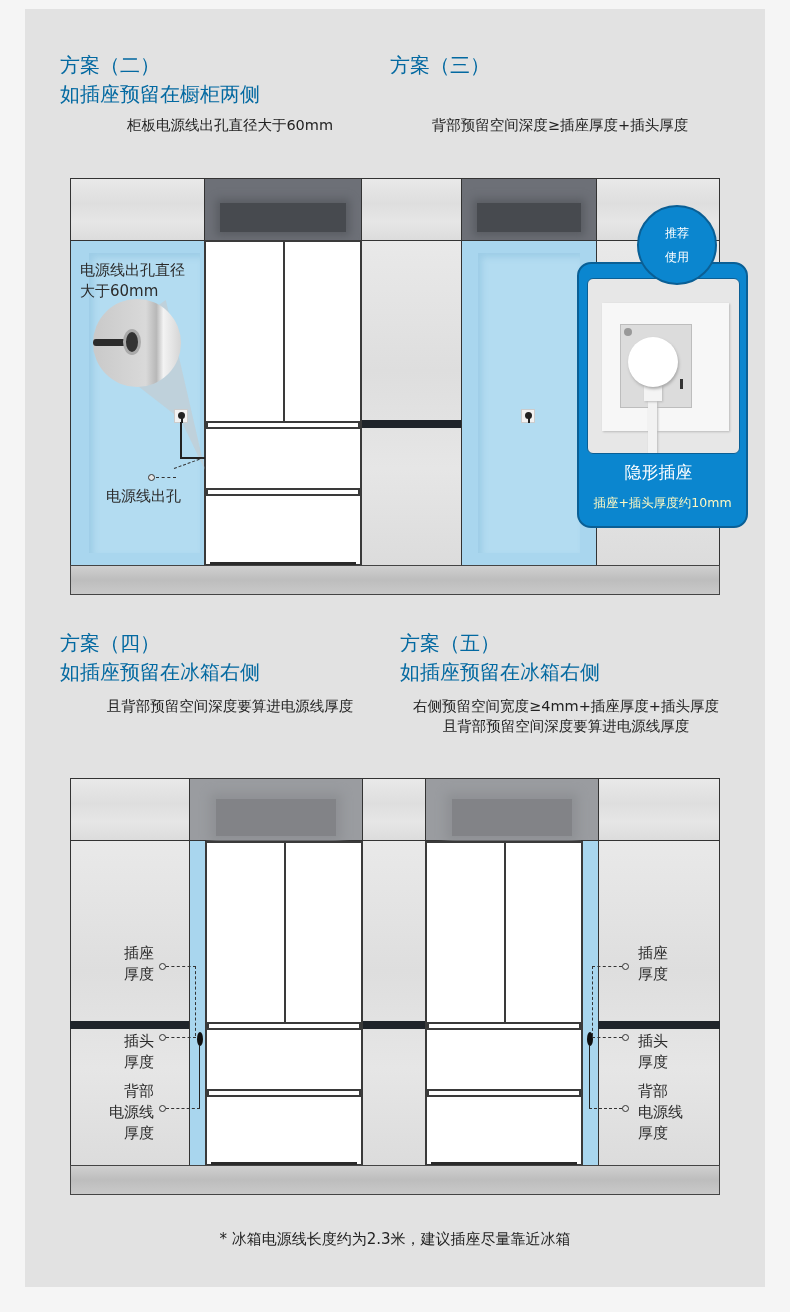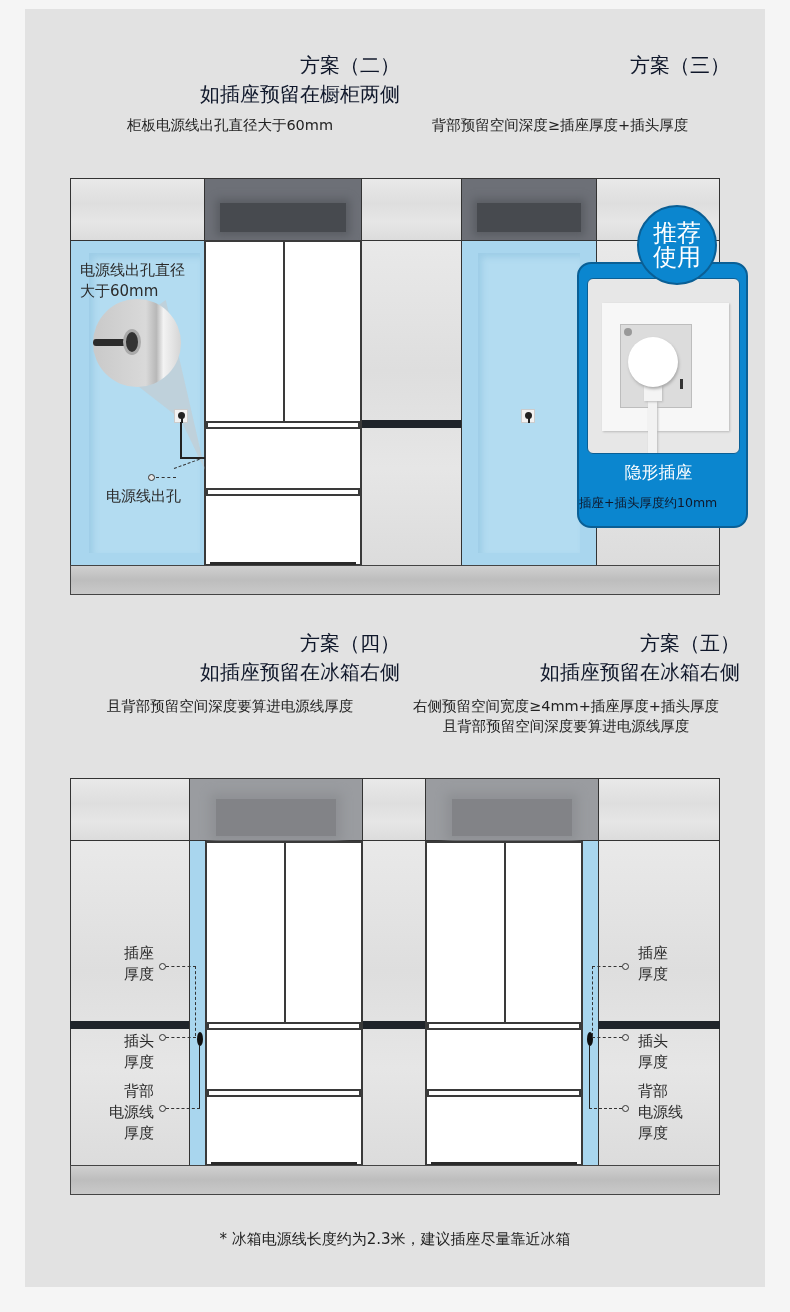--- a/index.html
+++ b/index.html
@@ -1,20 +1,20 @@
 <!DOCTYPE html>
 <html><head>
 <meta charset="utf-8">
 <style>
   * { box-sizing: border-box; margin: 0; padding: 0; }
   html, body { width: 790px; height: 1312px; background: #f5f5f5; overflow: hidden; }
   body { font-family: "DejaVu Sans", "Liberation Sans", sans-serif; position: relative; }
   .panel { position: absolute; left: 25px; top: 9px; width: 740px; height: 1278px; background: #e2e2e2; }
   .abs { position: absolute; }
-  .heading { position: absolute; text-align: right; color: #0f172a; }
+  .heading { position: absolute; text-align: left; color: #0369a1; }
   .h-plan { font-size: 20px; line-height: 28px; }
   .h-sub { font-size: 20px; line-height: 30px; }
   .desc { position: absolute; text-align: center; color: #222; font-size: 14.5px; line-height: 20px; white-space: nowrap; }
 
   .cab { position: absolute; background: linear-gradient(180deg, #e9e9e9 0%, #dedede 40%, #e6e6e6 70%, #dcdcdc 100%); border: 1px solid #333; }
   .recess { position: absolute; background: #6d7077; border: 1px solid #333; }
   .recess .inner { position: absolute; left: 15px; right: 15px; top: 24px; bottom: 8px; background: #474a4f; box-shadow: 0 0 8px 4px #5a5d63; }
   .recess.light { background: #9a9ca0; }
   .recess.light .inner { background: #828387; box-shadow: 0 0 10px 6px #8e9094; left: 26px; right: 26px; top: 20px; bottom: 4px; }
   .floor { position: absolute; background: linear-gradient(180deg, #d0d0d0 0%, #bdbdbd 50%, #c9c9c9 100%); border: 1px solid #444; }
@@ -34,22 +34,22 @@
   .callout { position: absolute; left: 577px; top: 262px; width: 171px; height: 266px; background: #0b86cf; border: 2px solid #0a5f95; border-radius: 14px; }
   .callout .photo { position: absolute; left: 8px; top: 14px; width: 153px; height: 176px; background: #e7e7e7; border-radius: 6px; border: 1px solid #0a5f95; overflow: hidden; }
   .photo .plate { position: absolute; left: 14px; top: 24px; width: 127px; height: 128px; background: #f7f7f7; box-shadow: 1px 1px 2px #bbb; }
   .photo .hole { position: absolute; left: 32px; top: 45px; width: 72px; height: 84px; background: #dcdcdc; border: 1px solid #bdbdbd; }
   .photo .plug { position: absolute; left: 40px; top: 58px; width: 50px; height: 50px; border-radius: 50%; background: #fff; box-shadow: 1px 2px 3px #aaa; }
   .photo .neck { position: absolute; left: 56px; top: 100px; width: 18px; height: 22px; background: #f4f4f4; box-shadow: 1px 1px 2px #bbb; }
   .photo .cord { position: absolute; left: 60px; top: 120px; width: 9px; height: 60px; background: #f2f2f2; box-shadow: 1px 0 2px #bbb; }
   .photo .screw { position: absolute; left: 36px; top: 49px; width: 8px; height: 8px; border-radius: 50%; background: #999; }
   .photo .slot { position: absolute; left: 92px; top: 100px; width: 3px; height: 10px; background: #333; }
   .callout .ctitle { position: absolute; left: 0; right: 8px; top: 196px; text-align: center; color: #fff; font-size: 17px; line-height: 24px; }
-  .callout .csub { position: absolute; left: 0; right: 0; top: 230px; text-align: left; color: #0f172a; font-size: 12.5px; line-height: 18px; white-space: nowrap; }
-  .badge { position: absolute; left: 637px; top: 205px; width: 80px; height: 80px; border-radius: 50%; background: #0b86cf; border: 2px solid #0a5f95; color: #fff; font-size: 24px; line-height: 24px; text-align: center; padding-top: 14px; }
+  .callout .csub { position: absolute; left: 0; right: 0; top: 230px; text-align: center; color: #fef9c3; font-size: 12.5px; line-height: 18px; white-space: nowrap; }
+  .badge { position: absolute; left: 637px; top: 205px; width: 80px; height: 80px; border-radius: 50%; background: #0b86cf; border: 2px solid #0a5f95; color: #fff; font-size: 12px; line-height: 24px; text-align: center; padding-top: 14px; }
 
   .socket { position: absolute; width: 14px; height: 14px; background: #f2f2f2; border: 1px solid #ccc; }
   .socket .dot { position: absolute; left: 3px; top: 2px; width: 7px; height: 7px; border-radius: 50%; background: #222; }
   .socket .tail { position: absolute; left: 6px; top: 8px; width: 2px; height: 5px; background: #222; }
 
   .magnifier { position: absolute; left: 93px; top: 299px; width: 88px; height: 88px; border-radius: 50%; background: linear-gradient(90deg, #c9c9c9 0%, #d9d9d9 60%, #b8b8b8 72%, #f3f3f3 80%, #d5d5d5 100%); overflow: hidden; }
   .magnifier .rod { position: absolute; left: 0; top: 40px; width: 42px; height: 7px; background: #2b2b2b; border-radius: 3px; }
   .magnifier .ringhole { position: absolute; left: 30px; top: 30px; width: 18px; height: 26px; border-radius: 50%; background: #333; border: 3px solid #aaa; }
   .beam { position: absolute; left: 93px; top: 300px; width: 112px; height: 170px; background: rgba(200,200,200,0.55); clip-path: polygon(0% 30%, 65% 0%, 100% 100%, 78% 70%); }
   .footnote { position: absolute; left: 0; width: 790px; top: 1228px; text-align: center; color: #222; font-size: 15px; line-height: 22px; }

